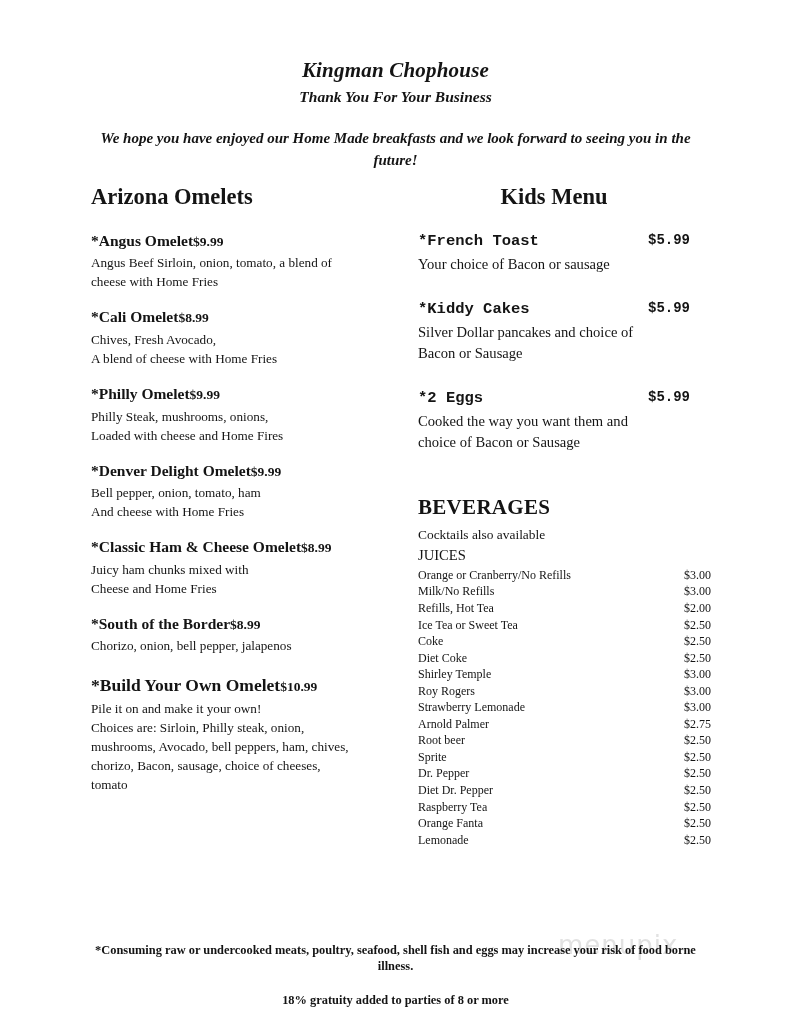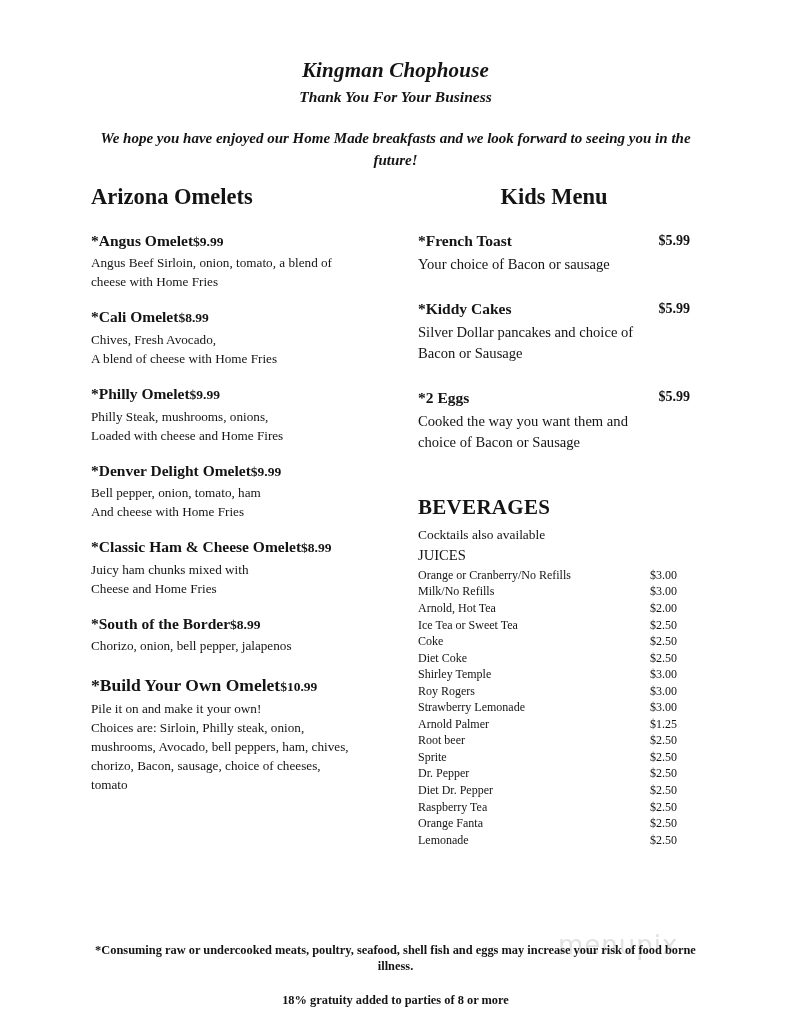--- a/index.html
+++ b/index.html
@@ -95,25 +95,26 @@
     line-height: 1.44;
   }
 
   
   .kid-item {
     margin-bottom: 24px;
   }
   .kid-head {
     display: flex;
     justify-content: space-between;
-    align-items: center;
+    align-items: flex-start;
     font-size: 15.5px;
     font-weight: bold;
     line-height: 1.2;
     margin-bottom: 4px;
+    font-family: Liberation Mono, monospace;
   }
   .kid-price {
     font-size: 14px;
     font-weight: bold;
     margin-left: 12px;
   }
   .kid-desc {
     font-size: 14.6px;
     line-height: 1.45;
   }
@@ -137,21 +138,21 @@
     font-size: 14.6px;
     line-height: 1.5;
     margin-top: 1px;
   }
   .bev-row {
     display: flex;
     font-size: 12px;
     line-height: 1.38;
   }
   .bev-name { flex: 0 0 232px; }
-  .bev-price { flex: 0 0 auto; }
+  .bev-price { flex: 0 0 auto; margin-left: 34px; }
 
   
   .footer {
     position: absolute;
     left: 0;
     bottom: 16px;
     width: 791px;
     text-align: center;
   }
   .disclaimer {
@@ -278,21 +279,21 @@
 
         <div class="bev-row">
           <span class="bev-name">Orange or Cranberry/No Refills</span>
           <span class="bev-price">$3.00</span>
         </div>
         <div class="bev-row">
           <span class="bev-name">Milk/No Refills</span>
           <span class="bev-price">$3.00</span>
         </div>
         <div class="bev-row">
-          <span class="bev-name">Arnold, Hot Tea</span>
+          <span class="bev-name">Refills, Hot Tea</span>
           <span class="bev-price">$2.00</span>
         </div>
         <div class="bev-row">
           <span class="bev-name">Ice Tea or Sweet Tea</span>
           <span class="bev-price">$2.50</span>
         </div>
         <div class="bev-row">
           <span class="bev-name">Coke</span>
           <span class="bev-price">$2.50</span>
         </div>
@@ -307,21 +308,21 @@
         <div class="bev-row">
           <span class="bev-name">Roy Rogers</span>
           <span class="bev-price">$3.00</span>
         </div>
         <div class="bev-row">
           <span class="bev-name">Strawberry Lemonade</span>
           <span class="bev-price">$3.00</span>
         </div>
         <div class="bev-row">
           <span class="bev-name">Arnold Palmer</span>
-          <span class="bev-price">$1.25</span>
+          <span class="bev-price">$2.75</span>
         </div>
         <div class="bev-row">
           <span class="bev-name">Root beer</span>
           <span class="bev-price">$2.50</span>
         </div>
         <div class="bev-row">
           <span class="bev-name">Sprite</span>
           <span class="bev-price">$2.50</span>
         </div>
         <div class="bev-row">

